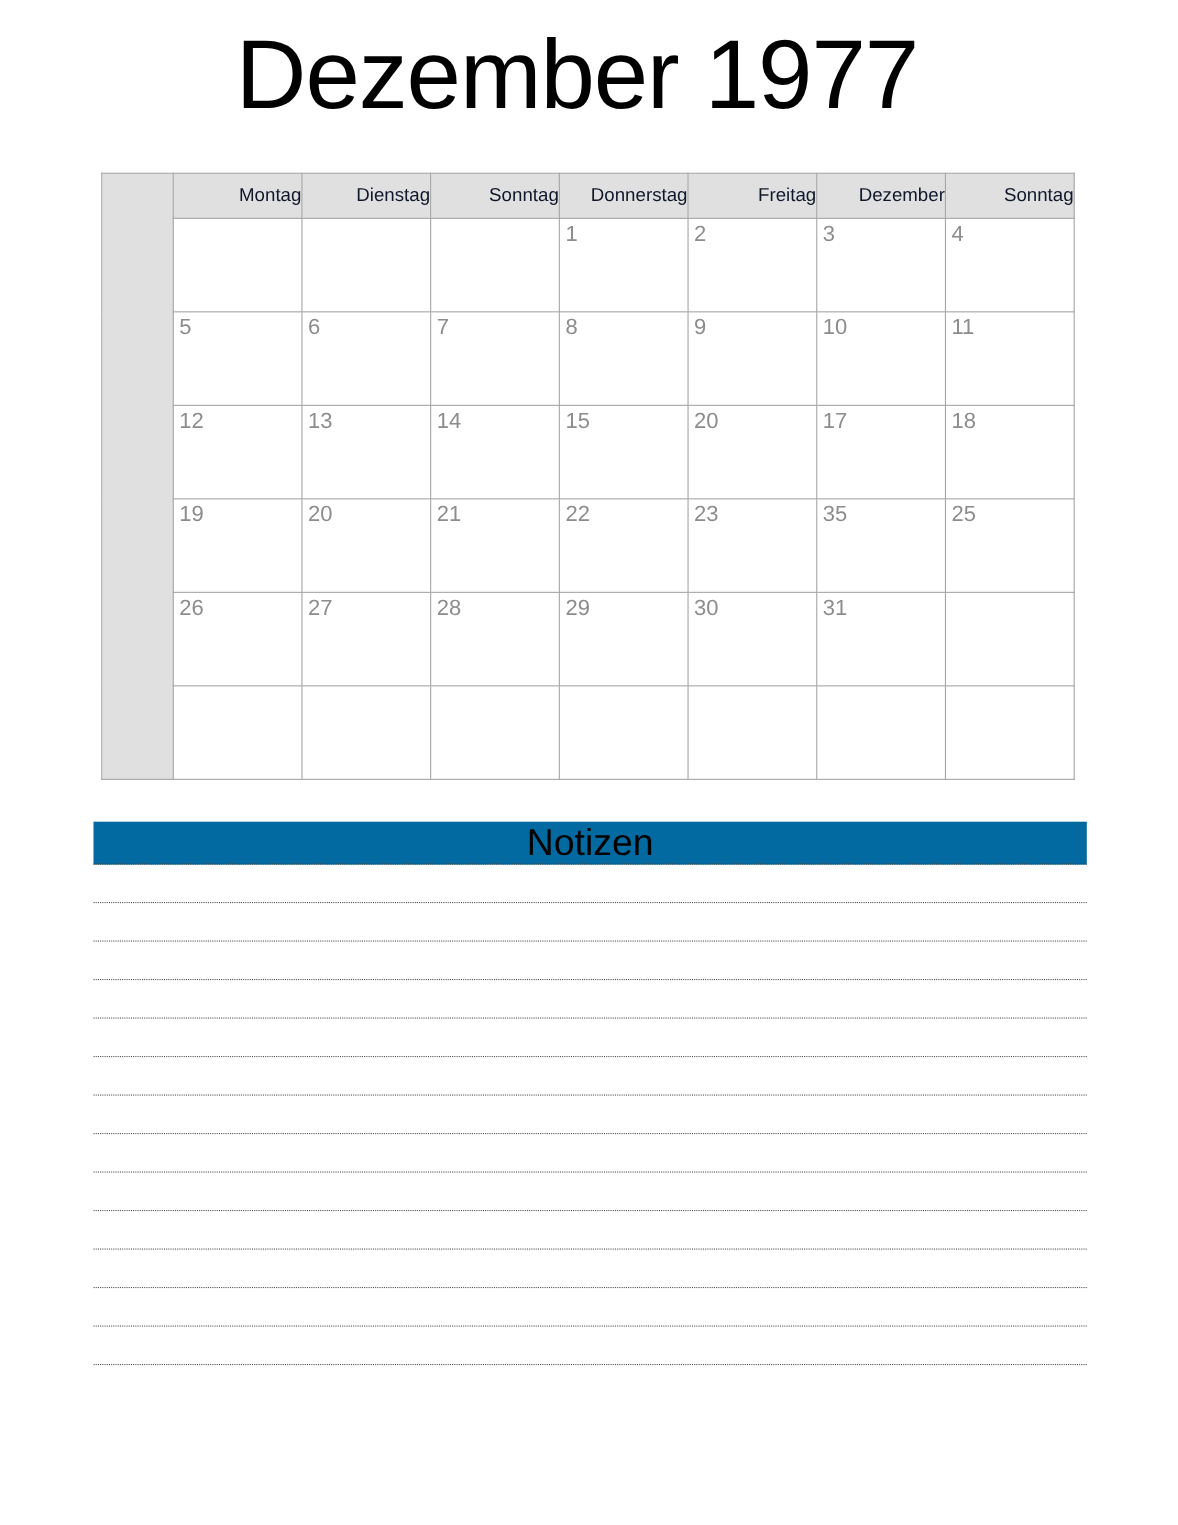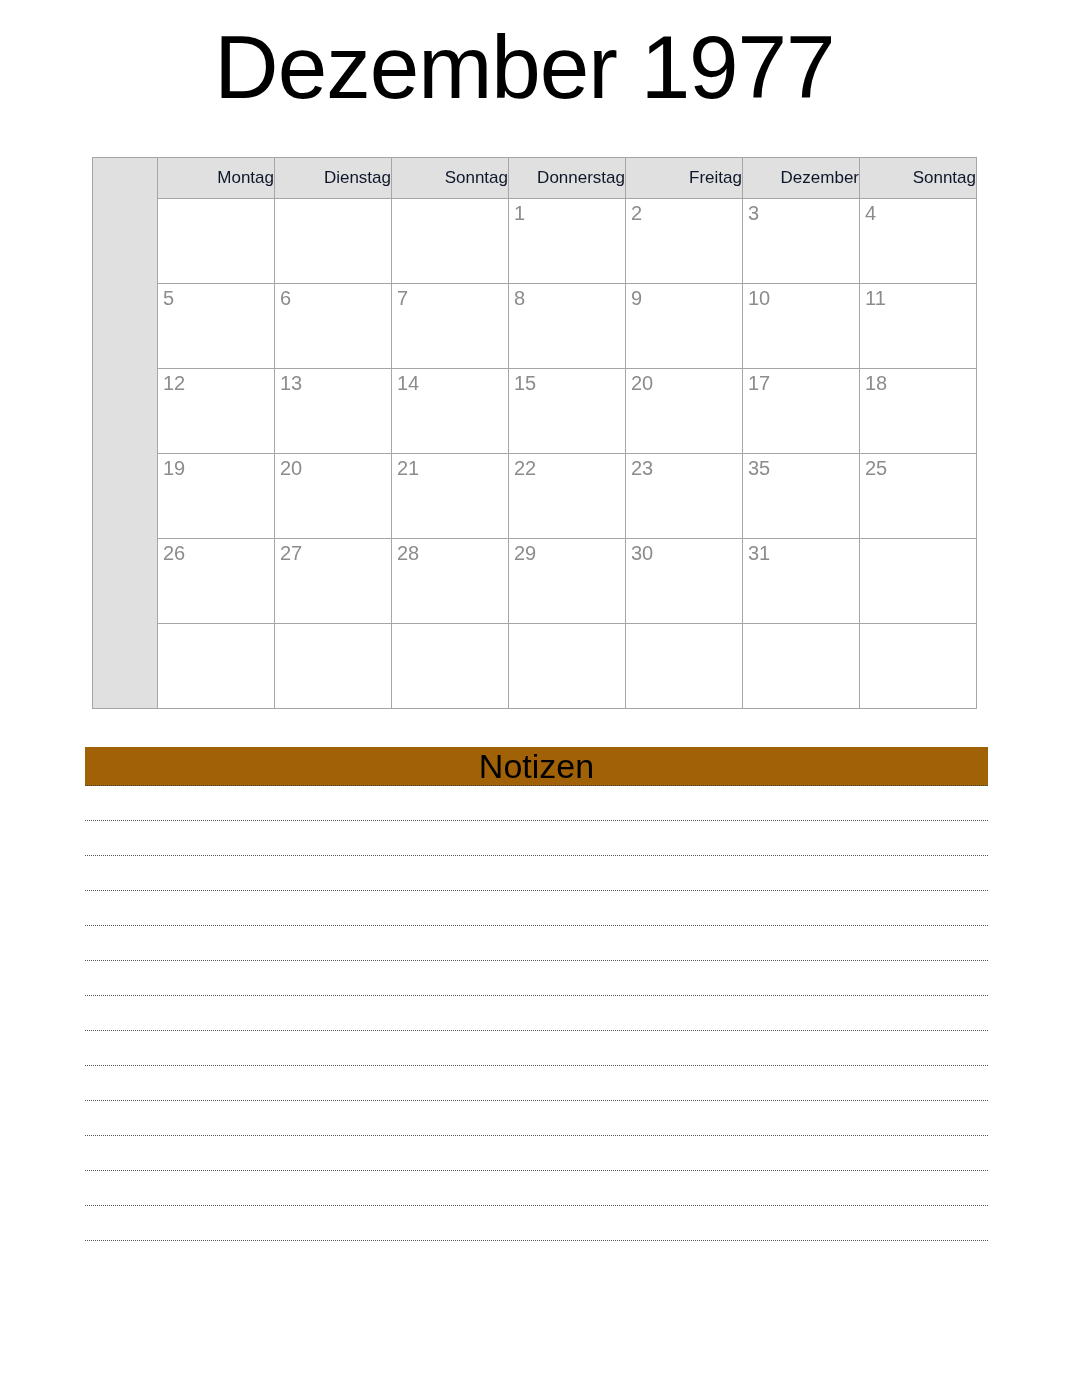--- a/index.html
+++ b/index.html
@@ -71,21 +71,21 @@
   }
 
   .notes {
     position: absolute;
     left: 85px;
     top: 747px;
     width: 903px;
   }
   .notes-header {
     height: 39px;
-    background: #a16207;
+    background: #0369a1;
     border-bottom: 1px dotted #444444;
     text-align: center;
     font-size: 34px;
     line-height: 39px;
     color: #000000;
   }
   .note-line {
     height: 35px;
     border-bottom: 1px dotted #555555;
   }

